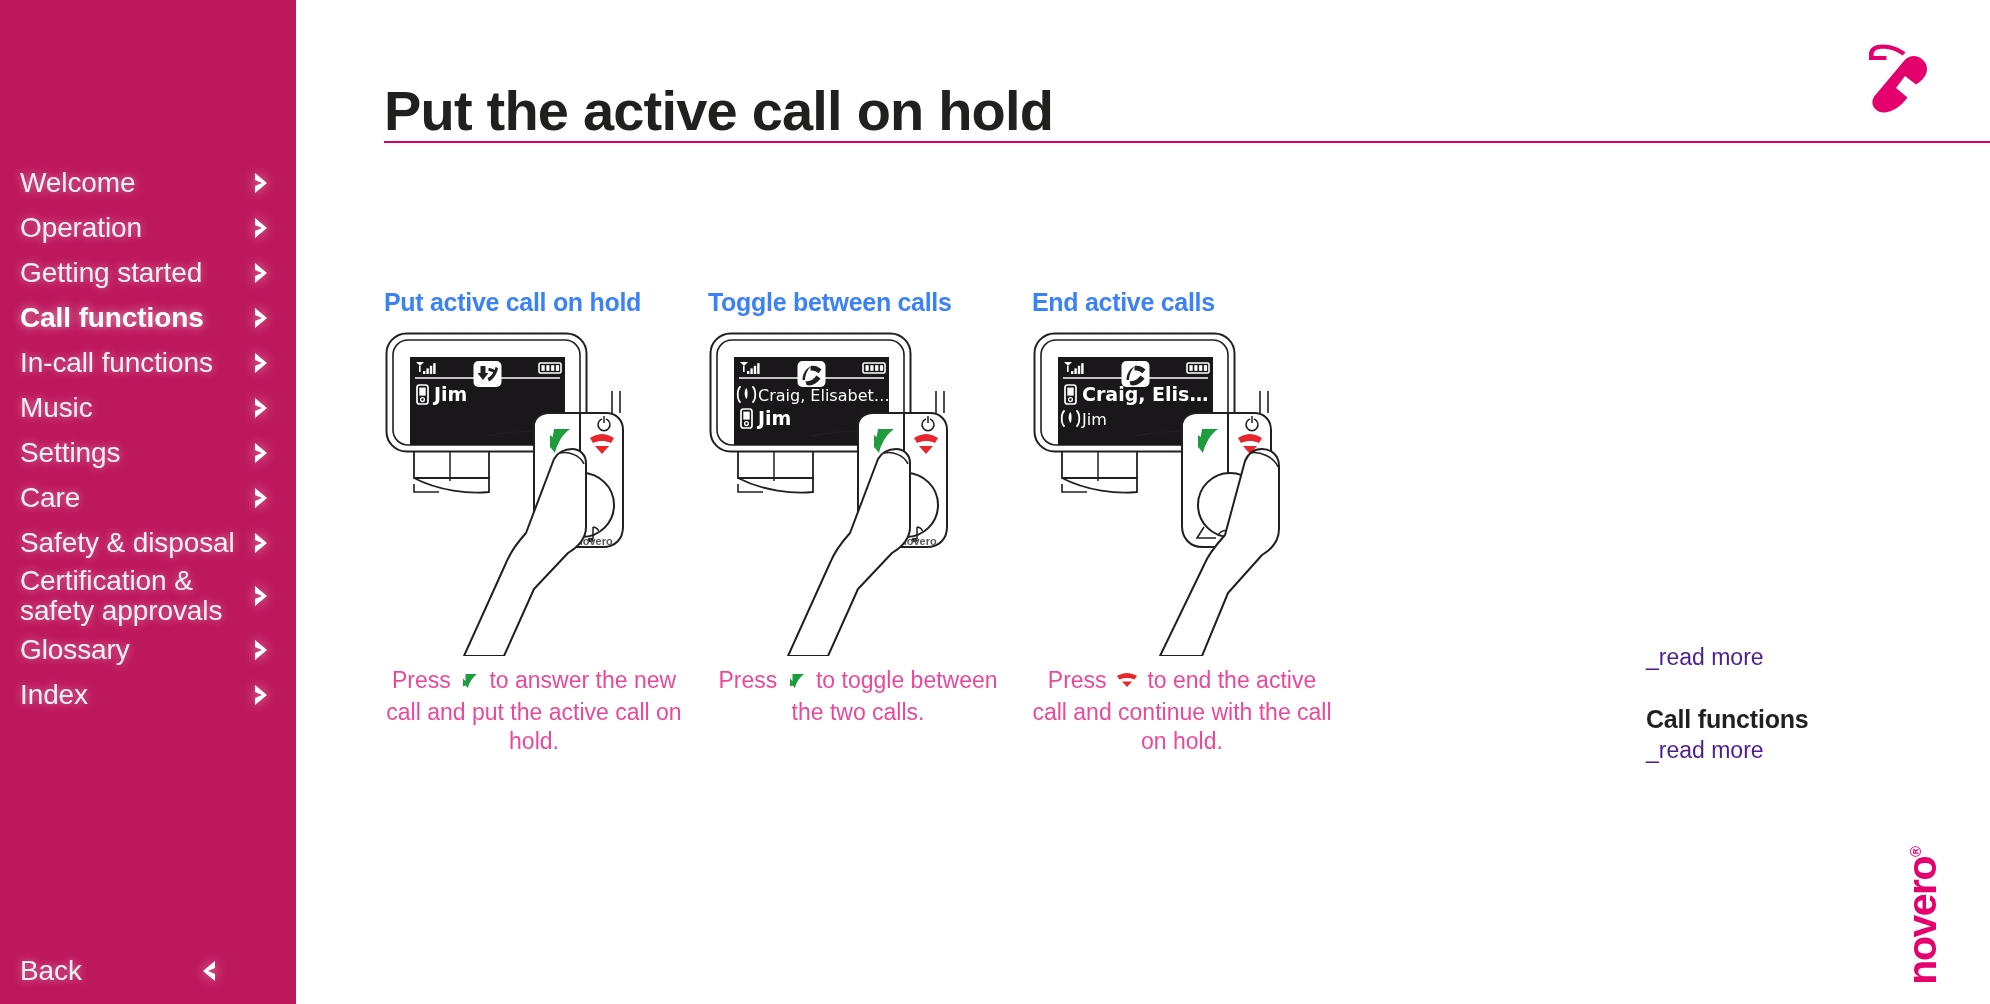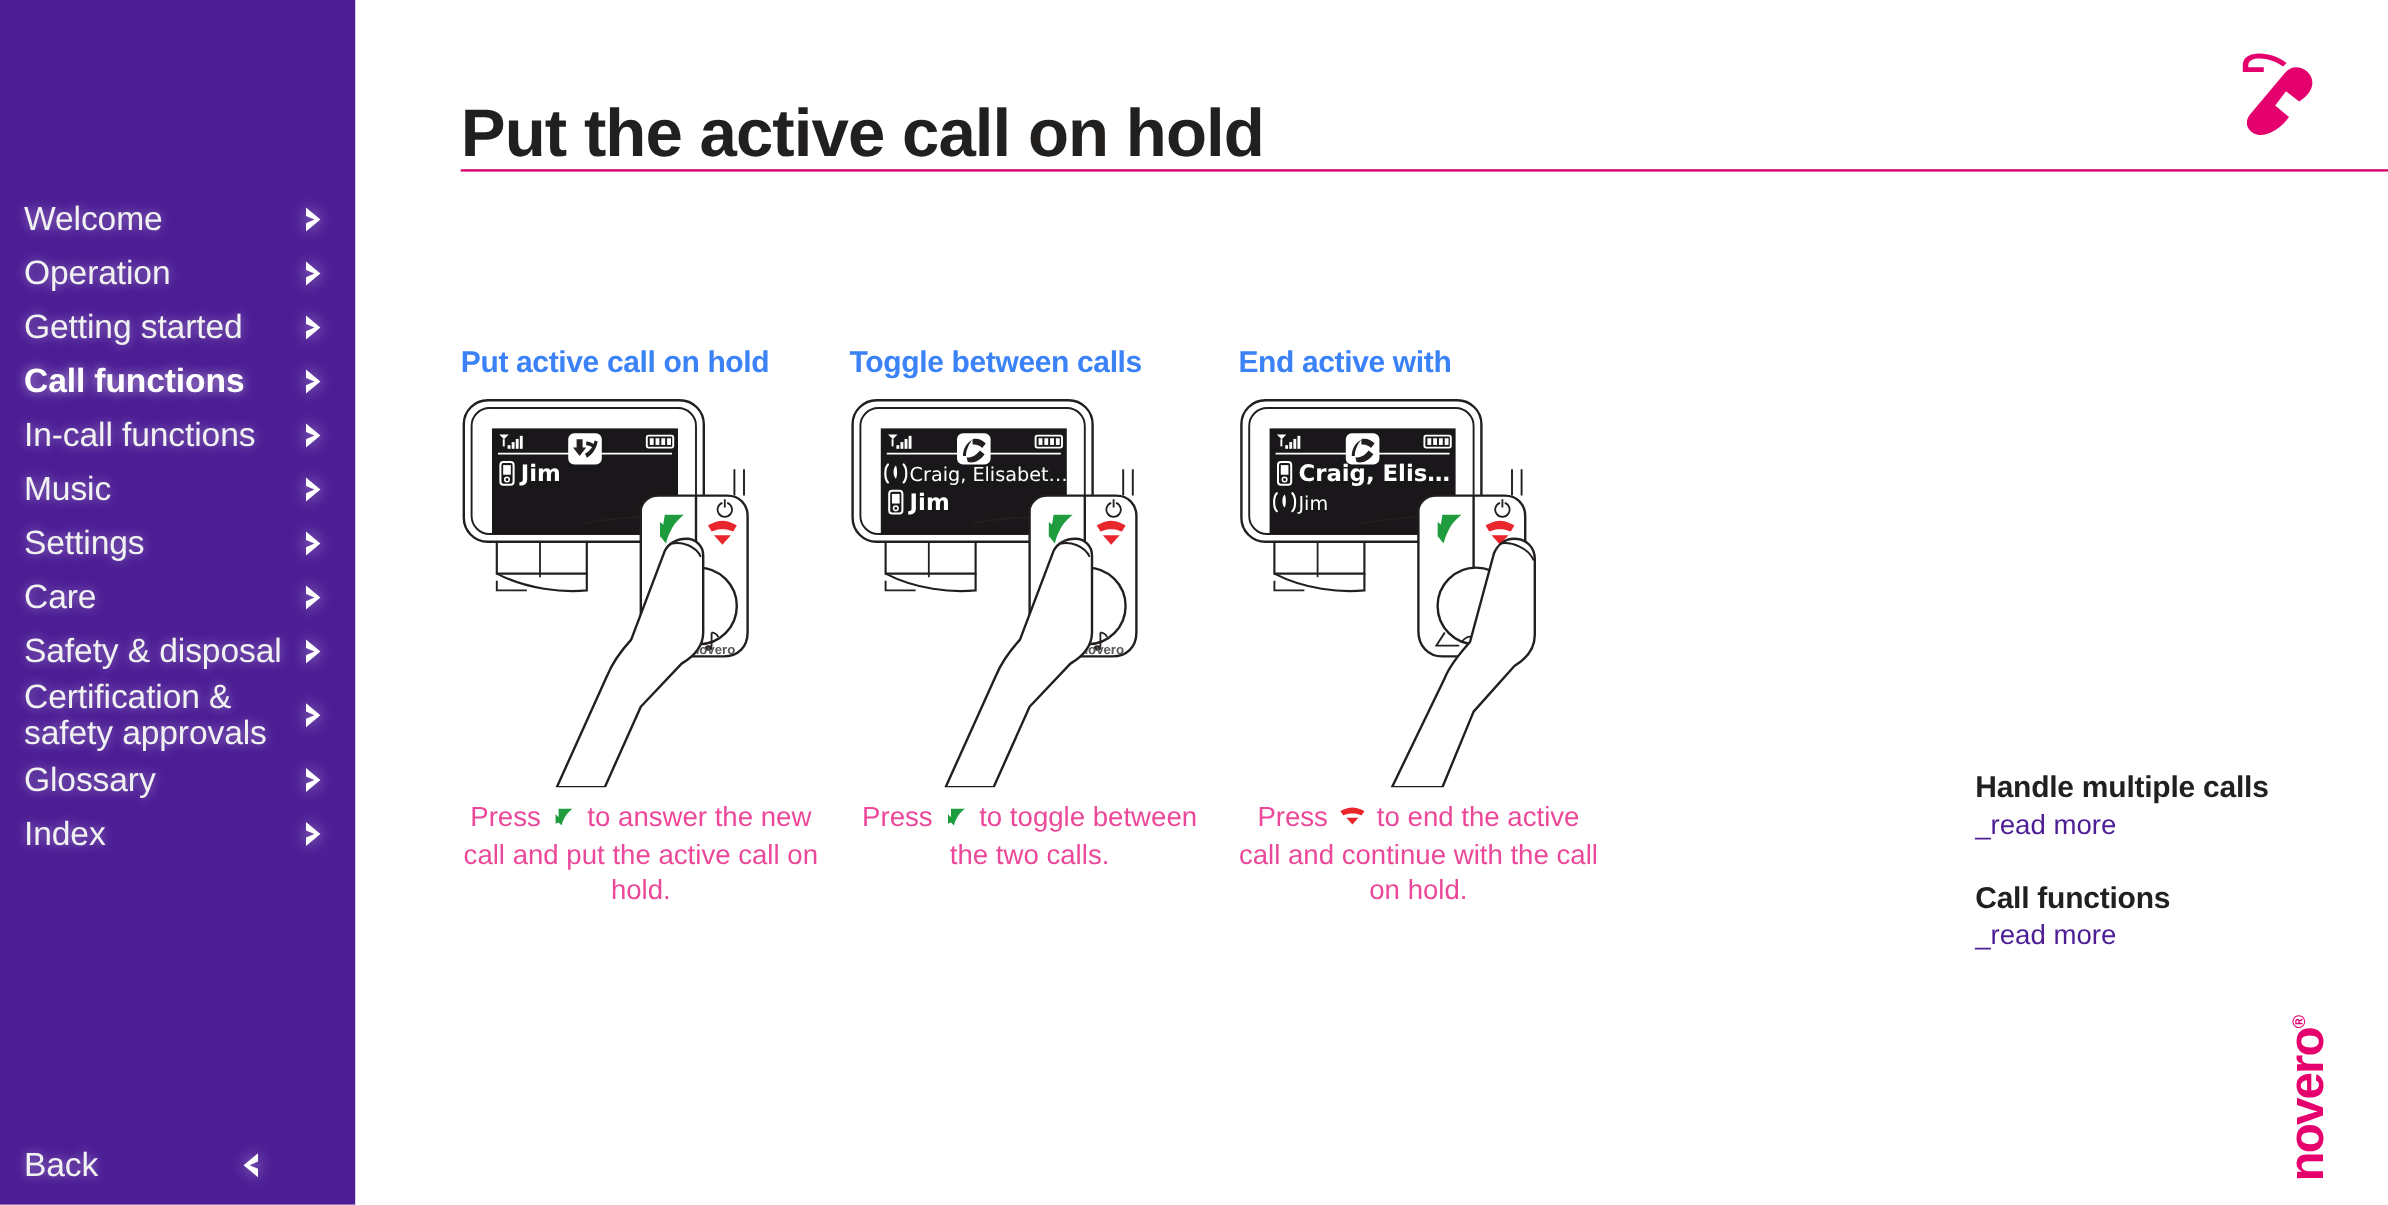--- a/index.html
+++ b/index.html
@@ -14,21 +14,21 @@
     overflow: hidden;
     position: relative;
   }
 
   
   #sidebar {
     position: absolute;
     left: 0; top: 0;
     width: 296px;
     height: 1004px;
-    background: #4c1d95;
+    background: #be185d;
     box-sizing: border-box;
   }
   #nav-list {
     position: absolute;
     left: 0; top: 160px;
     width: 296px;
   }
   .nav-item {
     position: relative;
     height: 45px;
@@ -459,21 +459,21 @@
       <span class="ico">
         <svg width="22" height="22" viewBox="0 0 22 22">
             <path d="M4 17.5 L4 9.5 L9.5 15 Z M6.5 5 L18 5 C18 5 14 8 11.5 12.5 C9.5 16 9 19 9 19 L6.5 16.5 Z" fill="#1f9c3d"></path>
           </svg>
       </span>
       <span>to toggle between the two calls.</span>
     </div>
   </div>
 
   <div class="col" id="col-2">
-    <div class="col-title">End active with</div>
+    <div class="col-title">End active calls</div>
     <div class="device-wrap">
         <svg class="device-svg" width="320" height="325" viewBox="0 0 320 325">
           <rect x="2.5" y="2.5" width="200" height="118" rx="20" ry="20" fill="none" stroke="#231f20" stroke-width="2"></rect>
           <rect x="9" y="9" width="187" height="105" rx="15" ry="15" fill="none" stroke="#231f20" stroke-width="1.6"></rect>
           <rect x="26" y="26" width="155" height="88" fill="#19171a"></rect>
           <line x1="31" y1="47" x2="176" y2="47" stroke="#ffffff" stroke-width="1.4"></line>
           <g>
             <path d="M32 31 l4 4 l4 -4 z" fill="#fff"></path>
             <rect x="35" y="35" width="1.6" height="6" fill="#fff"></rect>
             <rect x="39" y="40" width="2.4" height="3" fill="#fff"></rect>
@@ -549,21 +549,20 @@
         <svg width="24" height="22" viewBox="0 0 24 22">
             <path d="M2 7 C2 7 7 4 12 4 C17 4 22 7 22 7 L19.5 10.5 C19.5 10.5 16 9 12 9 C8 9 4.5 10.5 4.5 10.5 Z M7 12.5 L17 12.5 L12 18 Z" fill="#e8262c"></path>
           </svg>
       </span>
       <span>to end the active call and continue with the call on hold.</span>
     </div>
   </div>
 
   <div id="right-rail">
     <div class="rail-block">
-      <div class="rail-title">Handle multiple calls</div>
       <a class="rail-link">_read more</a>
     </div>
     <div class="rail-block">
       <div class="rail-title">Call functions</div>
       <a class="rail-link">_read more</a>
     </div>
   </div>
 
   <div id="novero-logo">
     <span class="txt">novero<sup>®</sup></span>

